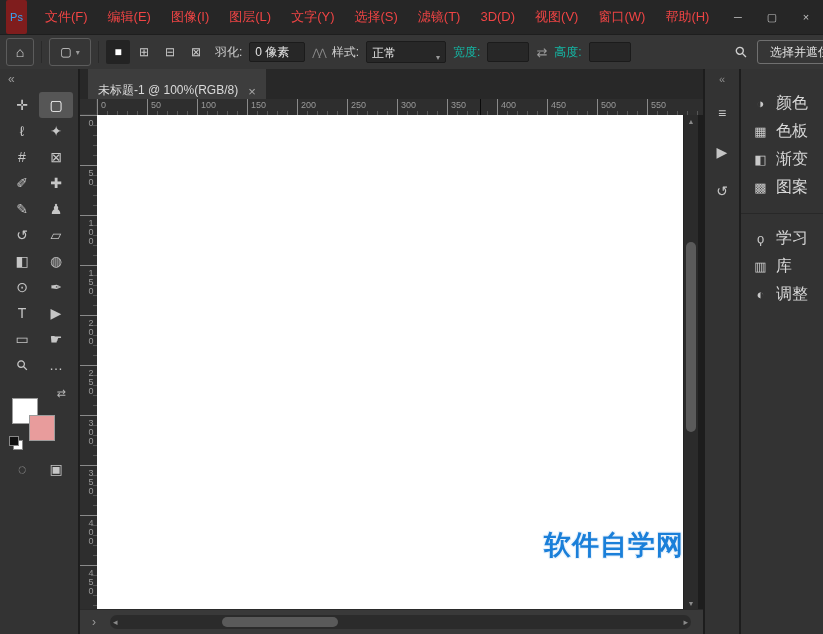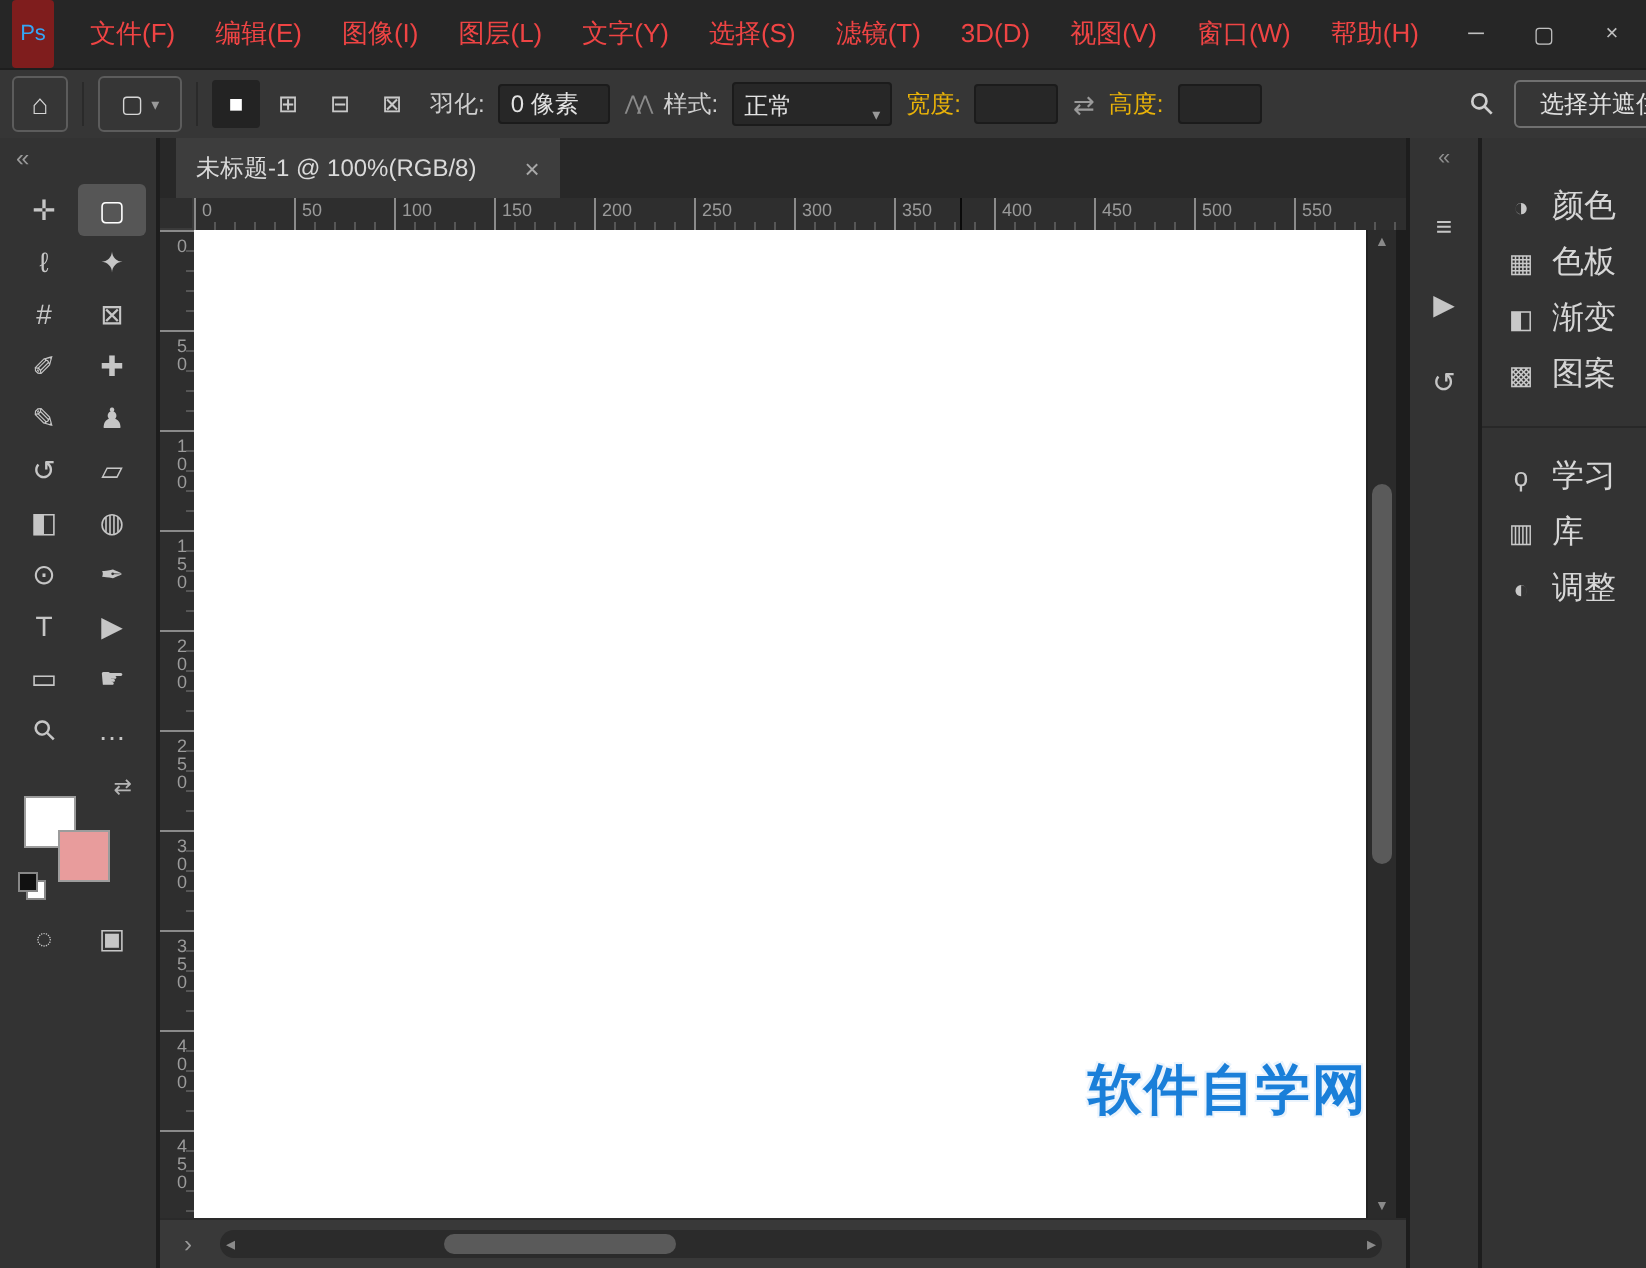--- a/index.html
+++ b/index.html
@@ -24,21 +24,21 @@
   .preset{width:40px;height:26px;border:1px solid #5c5c5c;border-radius:3px;display:flex;
           align-items:center;justify-content:center;gap:4px;color:#d6d6d6;flex:0 0 auto}
   .preset .ticon{font-size:12px}
   .arr{font-size:8px;color:#9a9a9a}
   .vsep{width:1px;height:22px;background:#2a2a2a;flex:0 0 auto}
   .modes{display:flex;gap:2px}
   .modebtn{width:24px;height:24px;display:flex;align-items:center;justify-content:center;
            color:#c9c9c9;font-size:12px;border-radius:2px}
   .modebtn.active{background:#232323;color:#fff}
   .olabel{font-size:12px;color:#cfcfcf;white-space:nowrap}
-  .olabel.dim{color:#eab308}
+  .olabel.dim{color:#14b8a6}
   .oinput{height:20px;background:#272727;border:1px solid #1b1b1b;border-radius:2px;color:#e2e2e2;
           font-size:12px;padding:0 5px;font-family:inherit;box-sizing:border-box}
   .oinput.feather{width:56px}
   .oinput.size{width:42px}
   .oselect{height:20px;min-width:68px;background:#272727;border:1px solid #1b1b1b;border-radius:2px;
            display:flex;align-items:flex-end;justify-content:space-between;padding:0 5px;font-size:12px;color:#e2e2e2}
   .swapicon{color:#9a9a9a;font-size:13px}
   .aa{color:#8a8a8a;font-size:10px;letter-spacing:-2px;white-space:nowrap}
   .grow{flex:1}
   .searchicon{color:#cfcfcf;font-size:15px;transform:rotate(-45deg);width:18px;text-align:center;flex:0 0 auto}
@@ -60,21 +60,21 @@
   .bgsw{position:absolute;left:19px;top:23px;width:24px;height:24px;border:1px solid #9c9c9c;background:#e89c9c}
   .swapcolors{position:absolute;right:0;top:-5px;font-size:11px;color:#b5b5b5}
   .defcolors{position:absolute;left:-1px;bottom:-4px;width:14px;height:14px}
   .defcolors .back{position:absolute;right:0;bottom:0;width:8px;height:8px;background:#fff;border:1px solid #888}
   .defcolors .front{position:absolute;left:0;top:0;width:8px;height:8px;background:#111;border:1px solid #888}
   .bottomtools{margin-top:8px}
 
   
   .docarea{flex:1;min-width:0;display:flex;flex-direction:column;background:#1d1d1d}
   .tabbar{flex:0 0 30px;background:#282828;display:flex;align-items:stretch}
-  .tab{margin-left:8px;background:#3d3d3d;display:flex;align-items:center;gap:24px;padding:0 10px;
+  .tab{margin-left:8px;background:#3d3d3d;display:flex;align-items:flex-end;gap:10px;padding:0 10px;
        font-size:12px;color:#dadada;white-space:nowrap}
   .tabclose{color:#a8a8a8;font-size:13px}
   .rulerrow{flex:0 0 16px;display:flex}
   .corner{flex:0 0 17px;background:#2e2e2e;border-right:1px solid #3a3a3a;border-bottom:1px solid #3a3a3a;box-sizing:border-box}
   .ruler-h{flex:1;position:relative;display:flex;overflow:hidden;background-color:#2e2e2e;
            background-image:repeating-linear-gradient(to right,#565656 0 1px,transparent 1px 10px);
            background-size:100% 4px;background-position:0 100%;background-repeat:no-repeat}
   .rlbl{flex:0 0 50px;border-left:1px solid #8a8a8a;color:#9a9a9a;font-size:9px;padding:1px 0 0 3px;box-sizing:border-box}
   .hmarker{position:absolute;left:383px;top:0;width:1px;height:16px;background:#0a0a0a}
 

